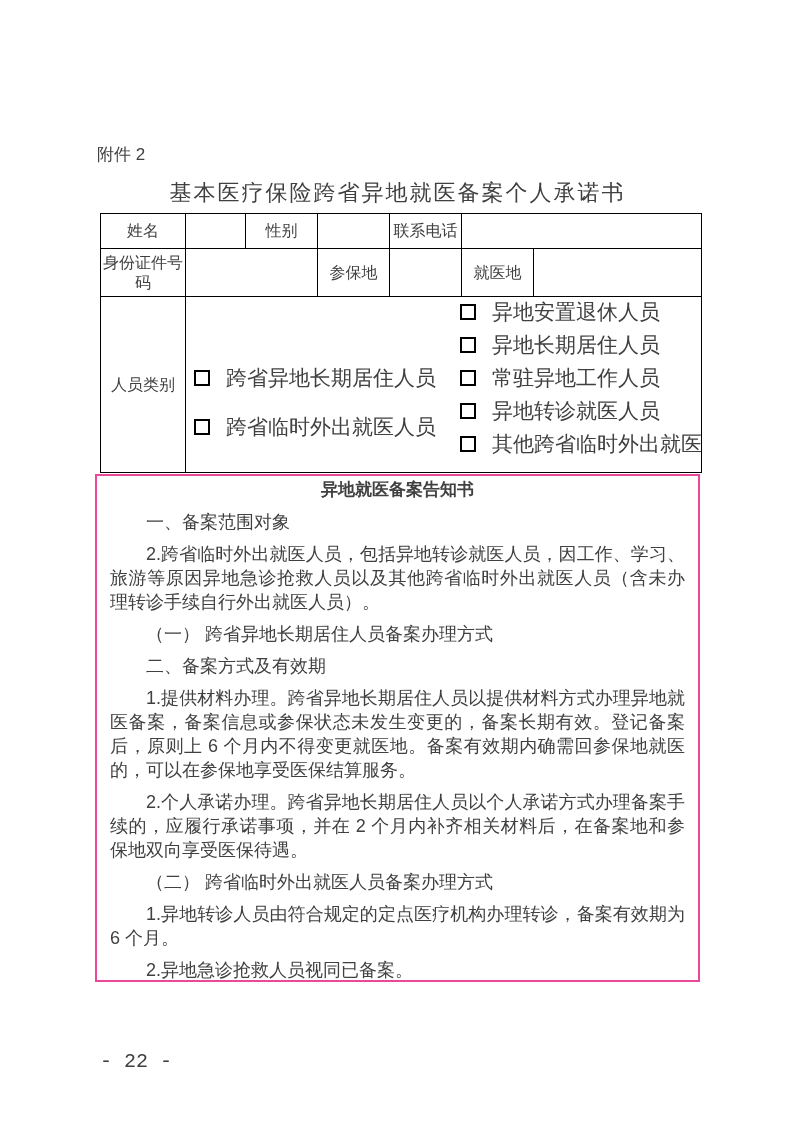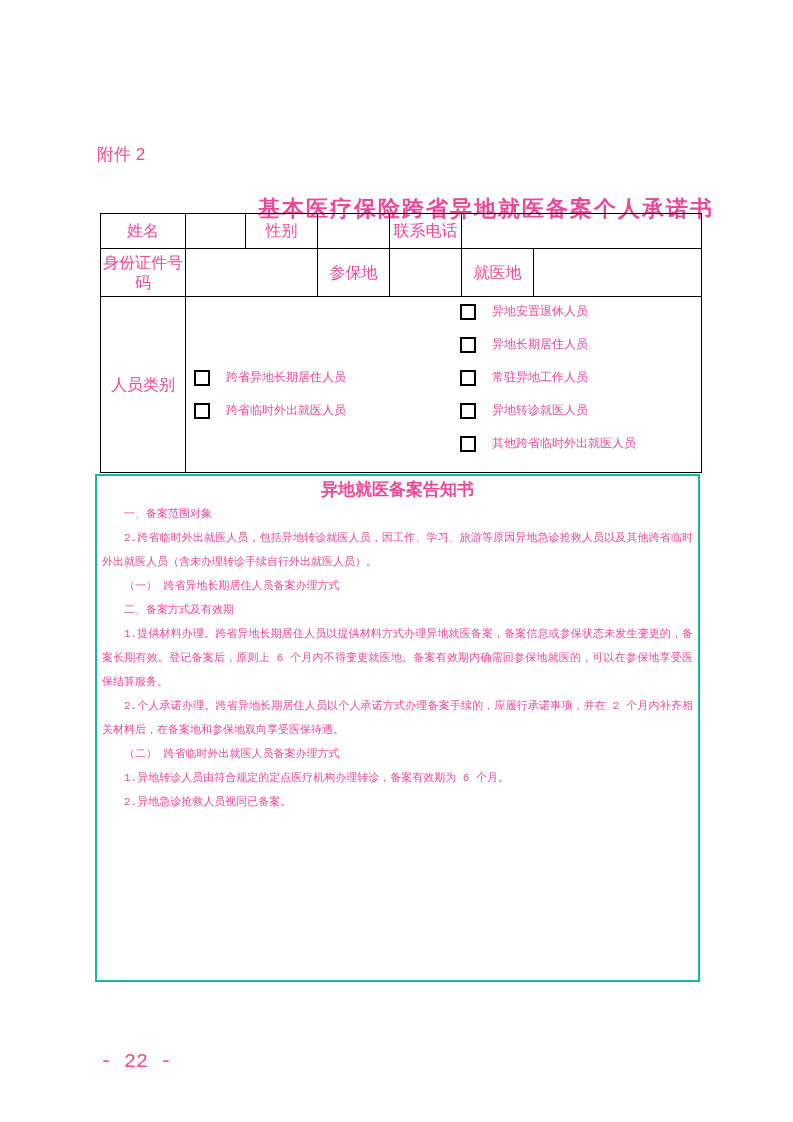--- a/index.html
+++ b/index.html
@@ -1,74 +1,73 @@
 <!DOCTYPE html>
 <html><head>
 <meta charset="utf-8">
 <style>
   html,body{margin:0;padding:0;background:#888;}
   .page{
     position:relative;
     width:793px;height:1122px;
     background:#ffffff;
     font-family:"Liberation Sans","DejaVu Sans",sans-serif;
-    color:#ec4899;
+    color:#404040;
     overflow:hidden;
     margin:0 auto;
   }
   .attachment{
     position:absolute;left:97px;top:144px;
     font-size:17px;line-height:22px;
   }
   .doc-title{
     position:absolute;left:97px;top:178px;width:601px;
-    margin:16px;text-align:right;
-    font-size:22px;font-weight:bold;letter-spacing:2px;
+    margin:0;text-align:center;
+    font-size:22px;font-weight:normal;letter-spacing:2px;
     line-height:30px;
   }
   table.form-table{
     position:absolute;left:100px;top:213px;
     width:601px;border-collapse:collapse;table-layout:fixed;
   }
   table.form-table td{
     border:1px solid #000;
     font-size:16px;
     vertical-align:middle;
     padding:0 2px;
     overflow:hidden;
   }
   td.lbl{text-align:center;line-height:20px;}
   tr.r1{height:35px;}
   tr.r2{height:48px;}
   tr.r3{height:176px;}
   td.pt-cell{position:relative;padding:0;}
   .pt-col{position:absolute;display:flex;flex-direction:column;}
-  .pt-col-left{left:8px;top:64px;}
+  .pt-col-left{left:8px;top:64px;gap:16px;}
   .pt-col-right{left:274px;top:-2px;}
   .pt-item{display:flex;align-items:center;height:33px;white-space:nowrap;}
   .cb{
     display:inline-block;width:12px;height:12px;
     border:2px solid #000;margin-right:16px;flex:0 0 auto;
     background:#fff;
   }
-  .pt-item span.opt{font-size:12px;font-family:Liberation Serif, serif;}
+  .pt-item span.opt{font-size:21px;font-family:Liberation Serif, serif;}
   .notice{
     position:absolute;left:95px;top:474px;
     width:605px;height:508px;box-sizing:border-box;
-    border:2px solid #14b8a6;
+    border:2px solid #ec4899;
     padding:2px 5px 0 5px;
   }
   .notice-title{
     text-align:center;font-weight:bold;font-size:17px;line-height:24px;
   }
   .notice p{
-    margin:0;text-indent:2em;
-    font-size:11px;line-height:24px;
+    margin:8px;text-indent:2em;
+    font-size:18px;line-height:24px;
     text-align:justify;
-    font-family:Liberation Mono, monospace;
   }
   .page-number{
     position:absolute;left:100px;top:1050px;
     font-size:20px;
     font-family:Liberation Mono, monospace;
   }
 </style>
 </head>
 <body>
 

